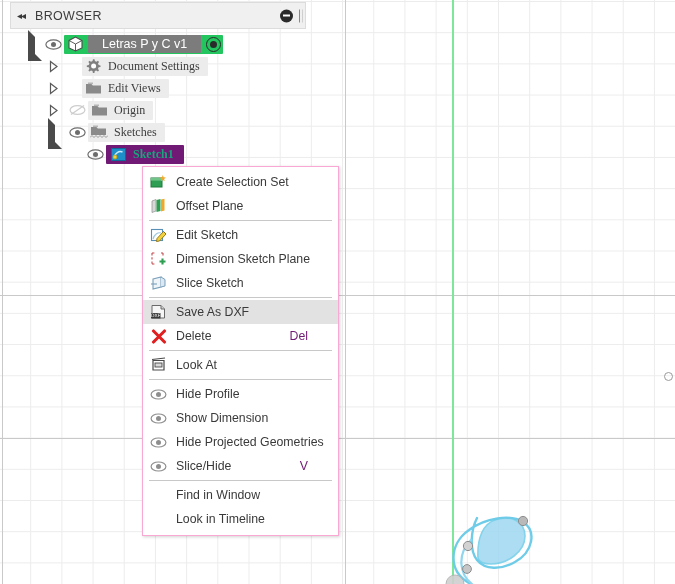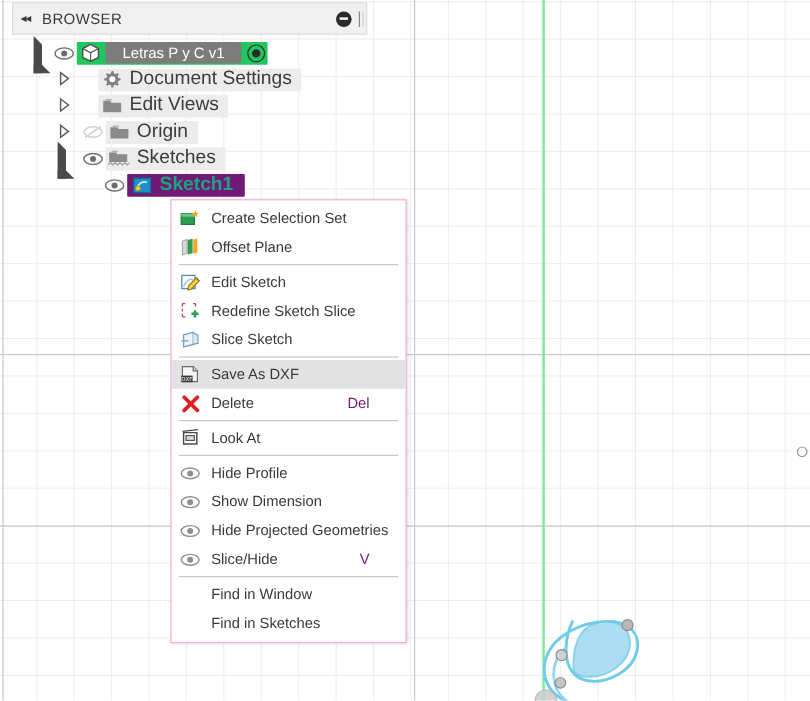--- a/index.html
+++ b/index.html
@@ -171,23 +171,24 @@
   .node-pill {
     display: flex;
     align-items: center;
     background: #ececec;
     border-radius: 1px;
     padding: 2px 8px 2px 2px;
     height: 19px;
     box-sizing: border-box;
   }
   .node-pill .label {
-    font-size: 16px;
+    font-size: 12px;
     color: #3c3c3c;
     margin-left: 6px;
+    font-family: Liberation Serif, serif;
   }
   .node-icon {
     width: 18px;
     height: 16px;
     flex: 0 0 18px;
     display: flex;
     align-items: center;
     justify-content: center;
   }
   
@@ -474,21 +475,21 @@
       <span class="menu-label">Edit Sketch</span>
     </div>
 
     <div class="menu-item">
       <span class="menu-icon">
         <svg width="17" height="16" viewBox="0 0 17 16">
           <path d="M2 2 L2 13 M2 2 L6 2 M2 13 L6 13 M11 2 L13 2 M13 2 L13 5" fill="none" stroke="#c4474a" stroke-width="1.1" stroke-dasharray="2.4 1.8"></path>
           <path d="M9.5 10.5 h6 M12.5 7.5 v6" stroke="#2e9e52" stroke-width="2.1"></path>
         </svg>
       </span>
-      <span class="menu-label">Redefine Sketch Slice</span>
+      <span class="menu-label">Dimension Sketch Plane</span>
     </div>
 
     <div class="menu-item">
       <span class="menu-icon">
         <svg width="17" height="16" viewBox="0 0 17 16">
           <path d="M3 4 L11 2 L11 12 L3 14 Z" fill="#eef4f8" stroke="#7a9fba" stroke-width="1.1"></path>
           <path d="M11 2 L15 4.5 L15 11 L11 12" fill="#dce8f1" stroke="#7a9fba" stroke-width="1"></path>
           <path d="M1 9 L7 9" stroke="#7a9fba" stroke-width="1.1"></path>
         </svg>
       </span>
@@ -577,18 +578,18 @@
 
     <div class="menu-sep"></div>
 
     <div class="menu-item">
       <span class="menu-icon empty"></span>
       <span class="menu-label">Find in Window</span>
     </div>
 
     <div class="menu-item">
       <span class="menu-icon empty"></span>
-      <span class="menu-label">Find in Sketches</span>
+      <span class="menu-label">Look in Timeline</span>
     </div>
 
   </div>
 
 </div>
 
 </body></html>

